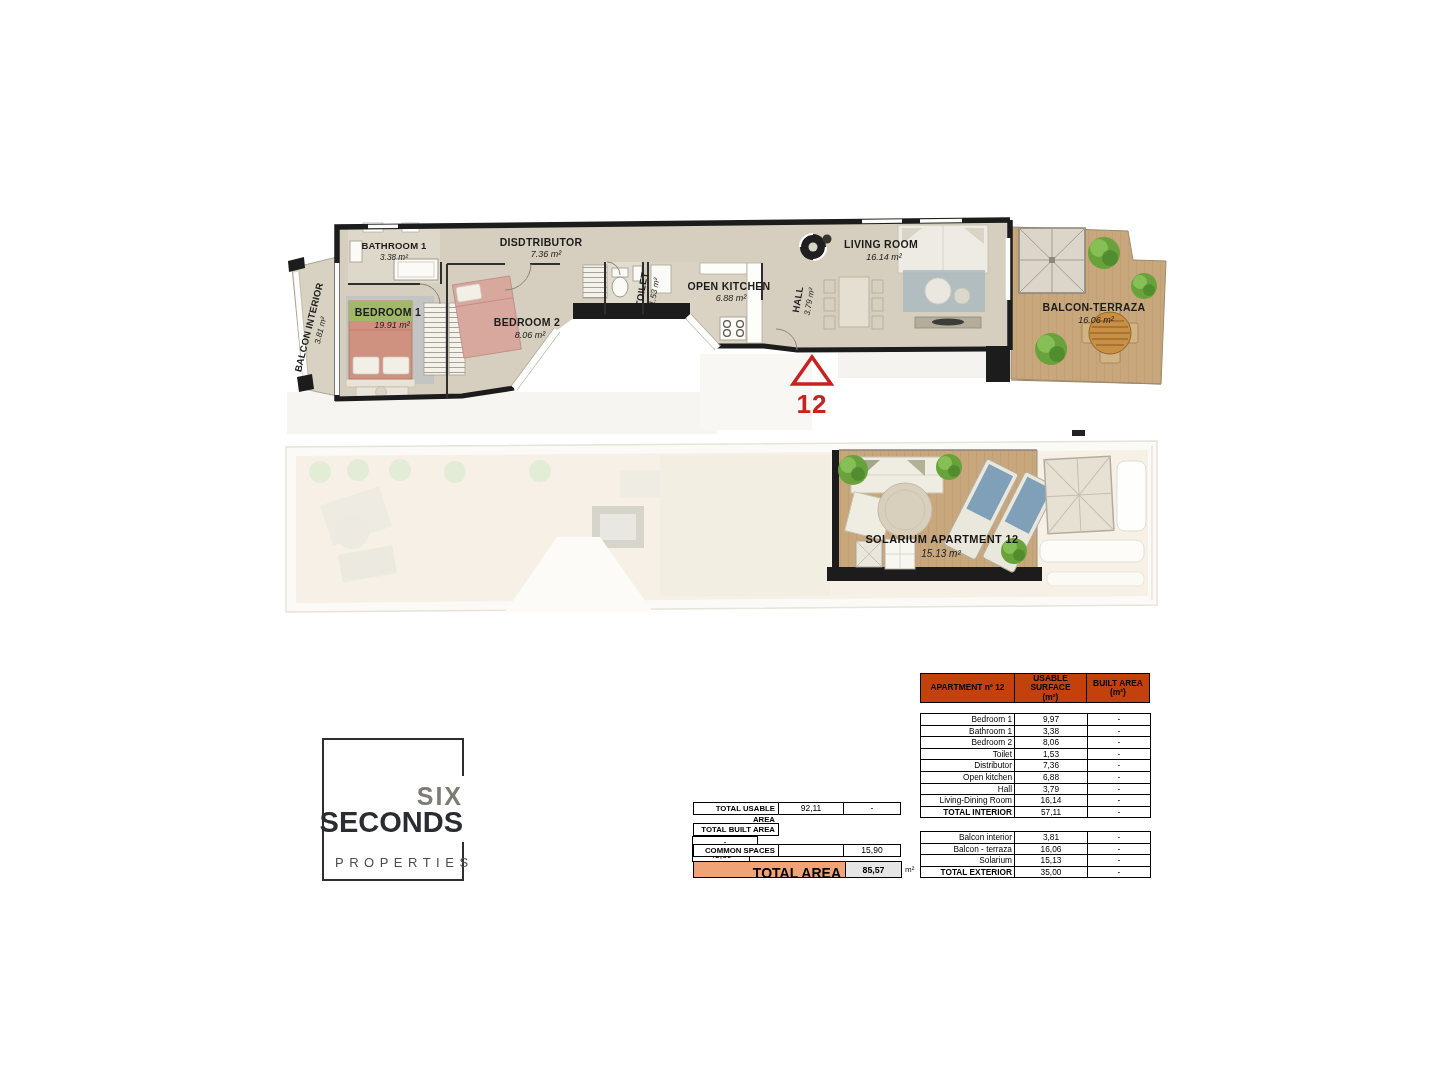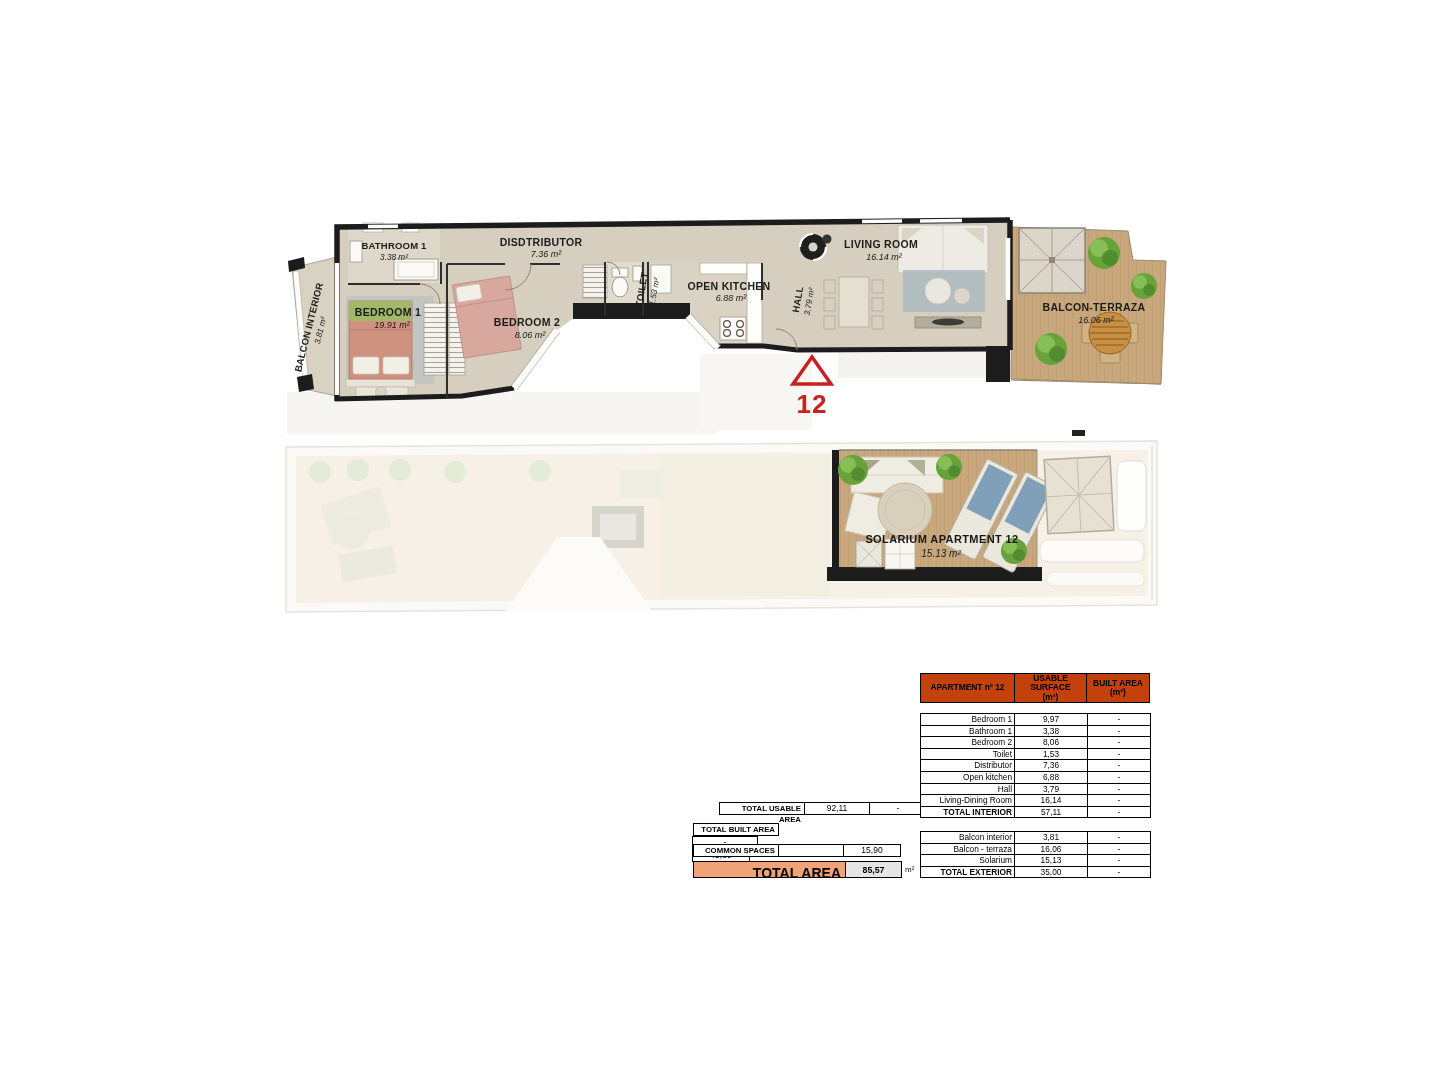--- a/index.html
+++ b/index.html
@@ -328,23 +328,29 @@
       <path d="M1046,458 L1112,532 M1112,458 L1046,532 M1079,458 V532 M1046,495 H1112" stroke="#c6bfb0" stroke-width="1"></path>
     </g>
     <rect x="1117" y="461" width="29" height="70" rx="8" fill="#fefefc" stroke="#e0ddd4" stroke-width="1"></rect>
     <rect x="1040" y="540" width="104" height="22" rx="8" fill="#fdfcf9" stroke="#e3e0d7" stroke-width="1"></rect>
     <rect x="1047" y="572" width="97" height="14" rx="6" fill="#fbfaf5" stroke="#eae7df" stroke-width="1"></rect>
     <rect x="1072" y="430" width="13" height="6" fill="#222222"></rect>
     <line x1="1152" y1="446" x2="1152" y2="600" stroke="#dbd8cf" stroke-width="1"></line>
   </g>
 </svg>
 
+<div class="logo">
+  <div class="gap"></div>
+  <div class="six">SIX</div>
+  <div class="seconds">SECONDS</div>
+  <div class="properties">PROPERTIES</div>
+</div>
 
 <div>
-  <div class="srow" style="left:719px;top:802px;">
+  <div class="srow" style="left:693px;top:802px;">
     <div class="scell slabel">TOTAL USABLE AREA</div>
     <div class="scell sc2">92,11</div>
     <div class="scell sc3">-</div>
   </div>
   <div class="srow" style="left:693px;top:823px;flex-direction:column;">
     <div class="scell slabel">TOTAL BUILT AREA</div>
     <div class="scell sc2">-</div>
     <div class="scell sc3">45,89</div>
   </div>
   <div class="srow" style="left:693px;top:844px;">

